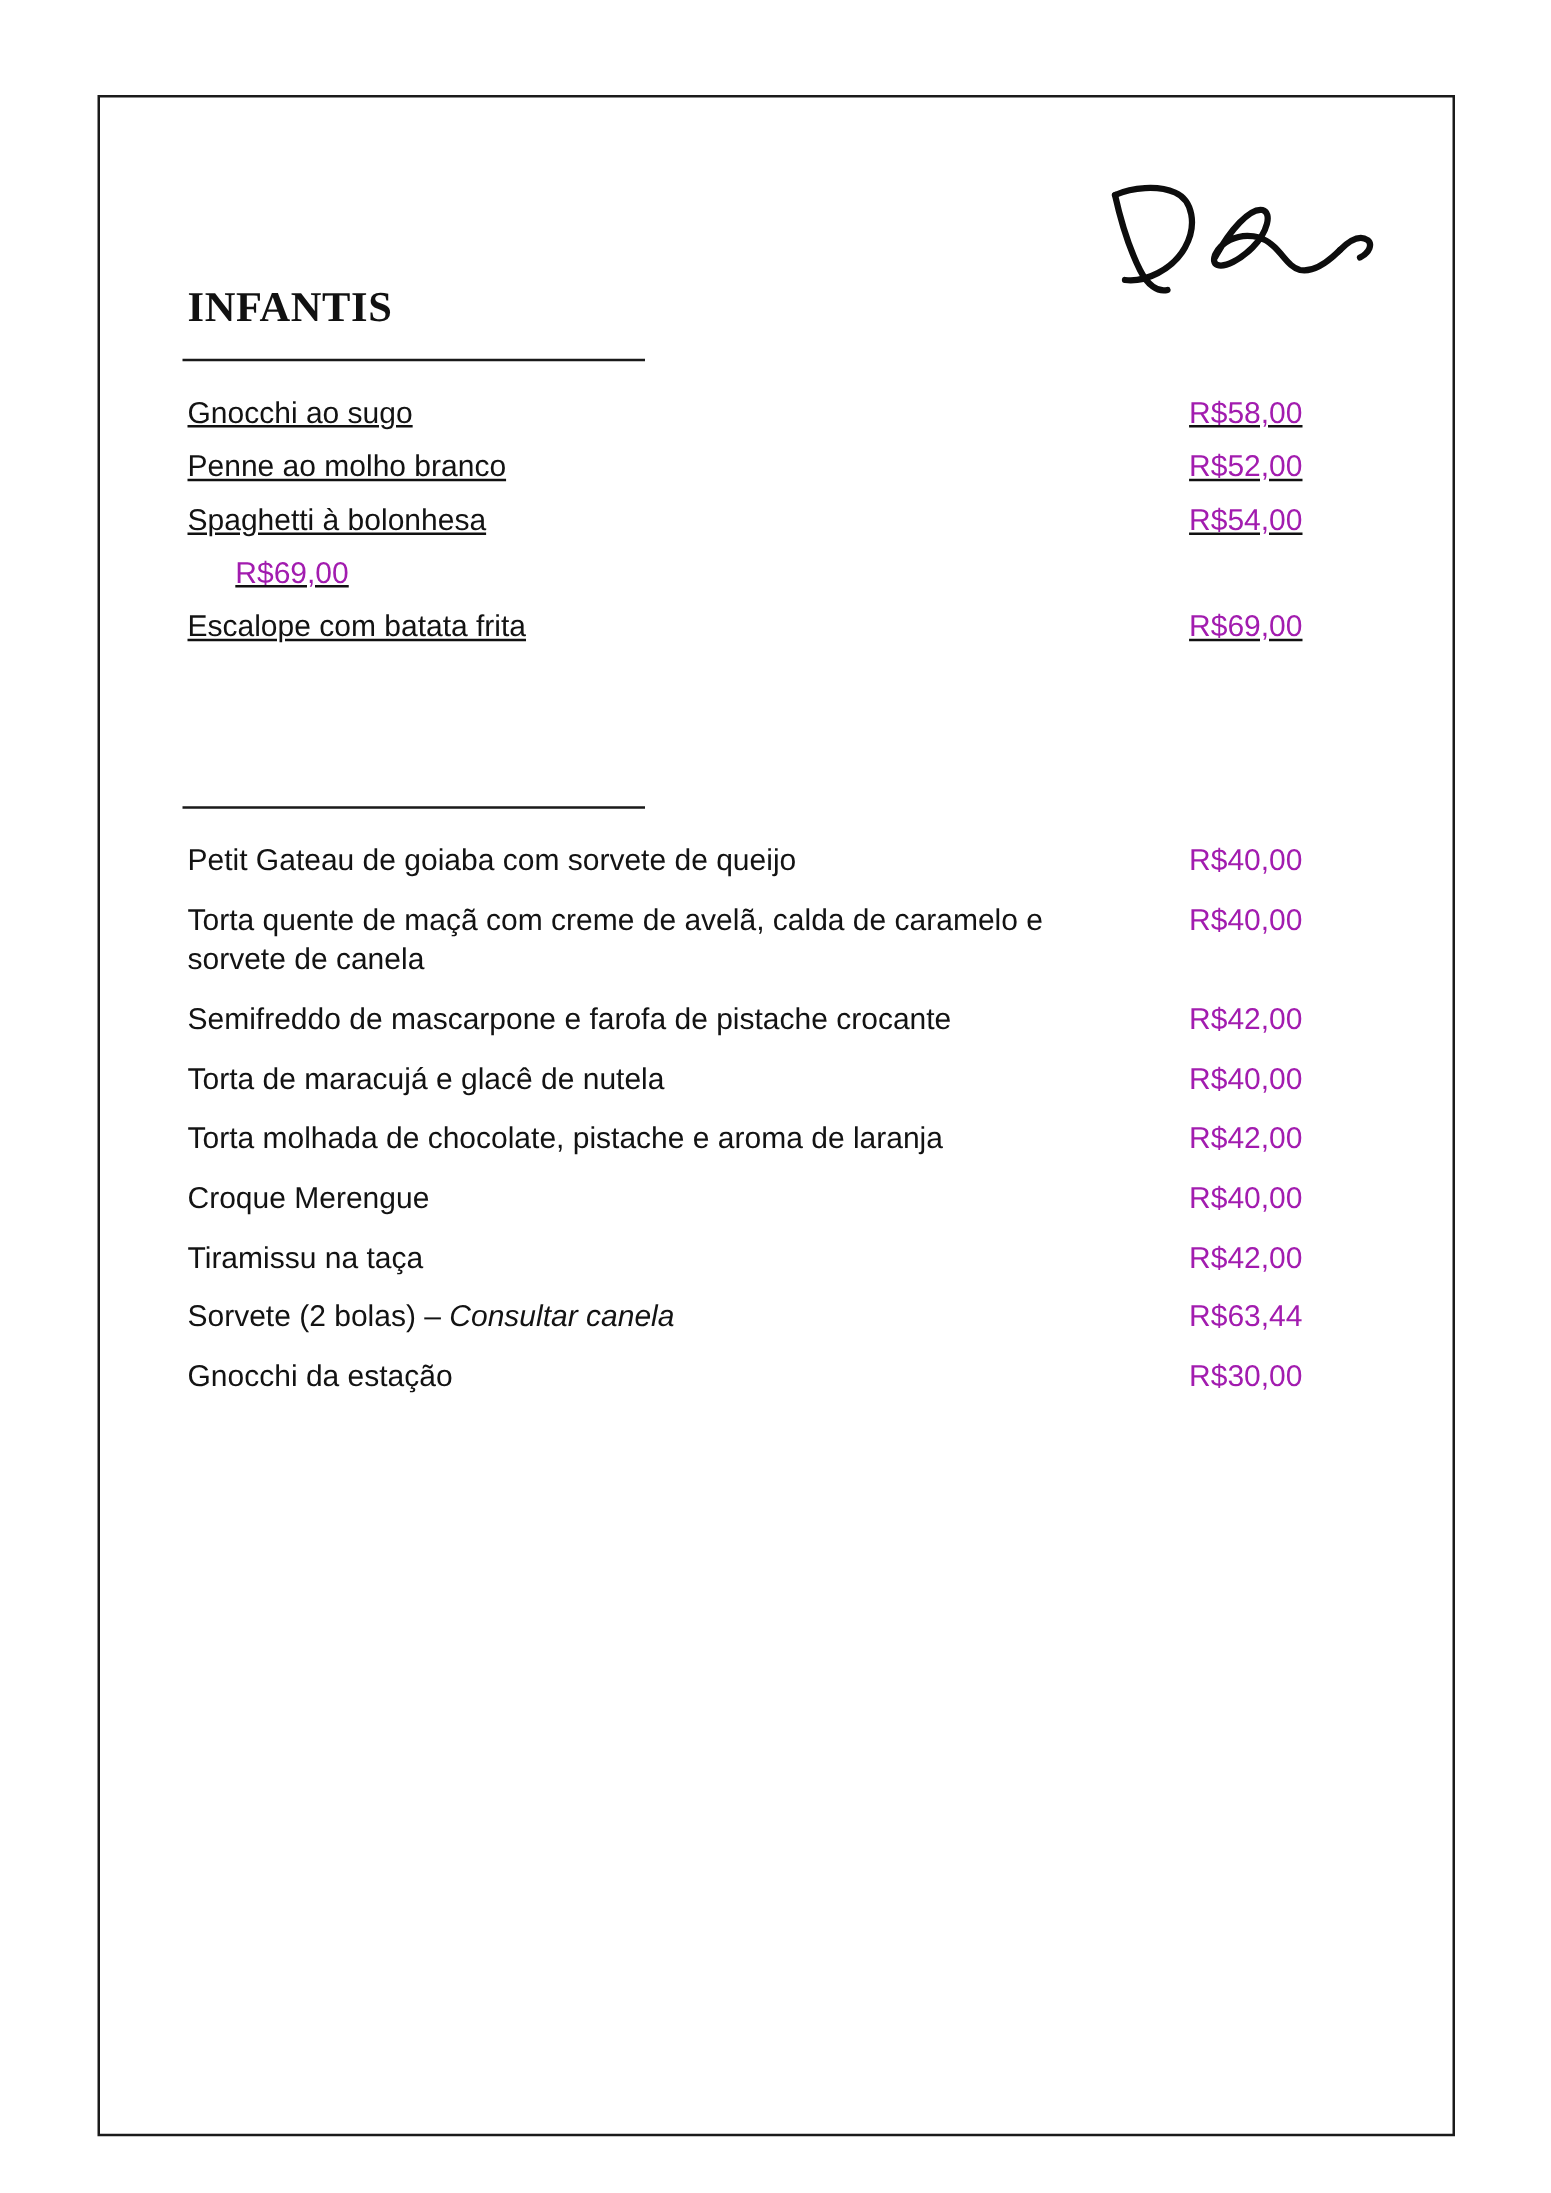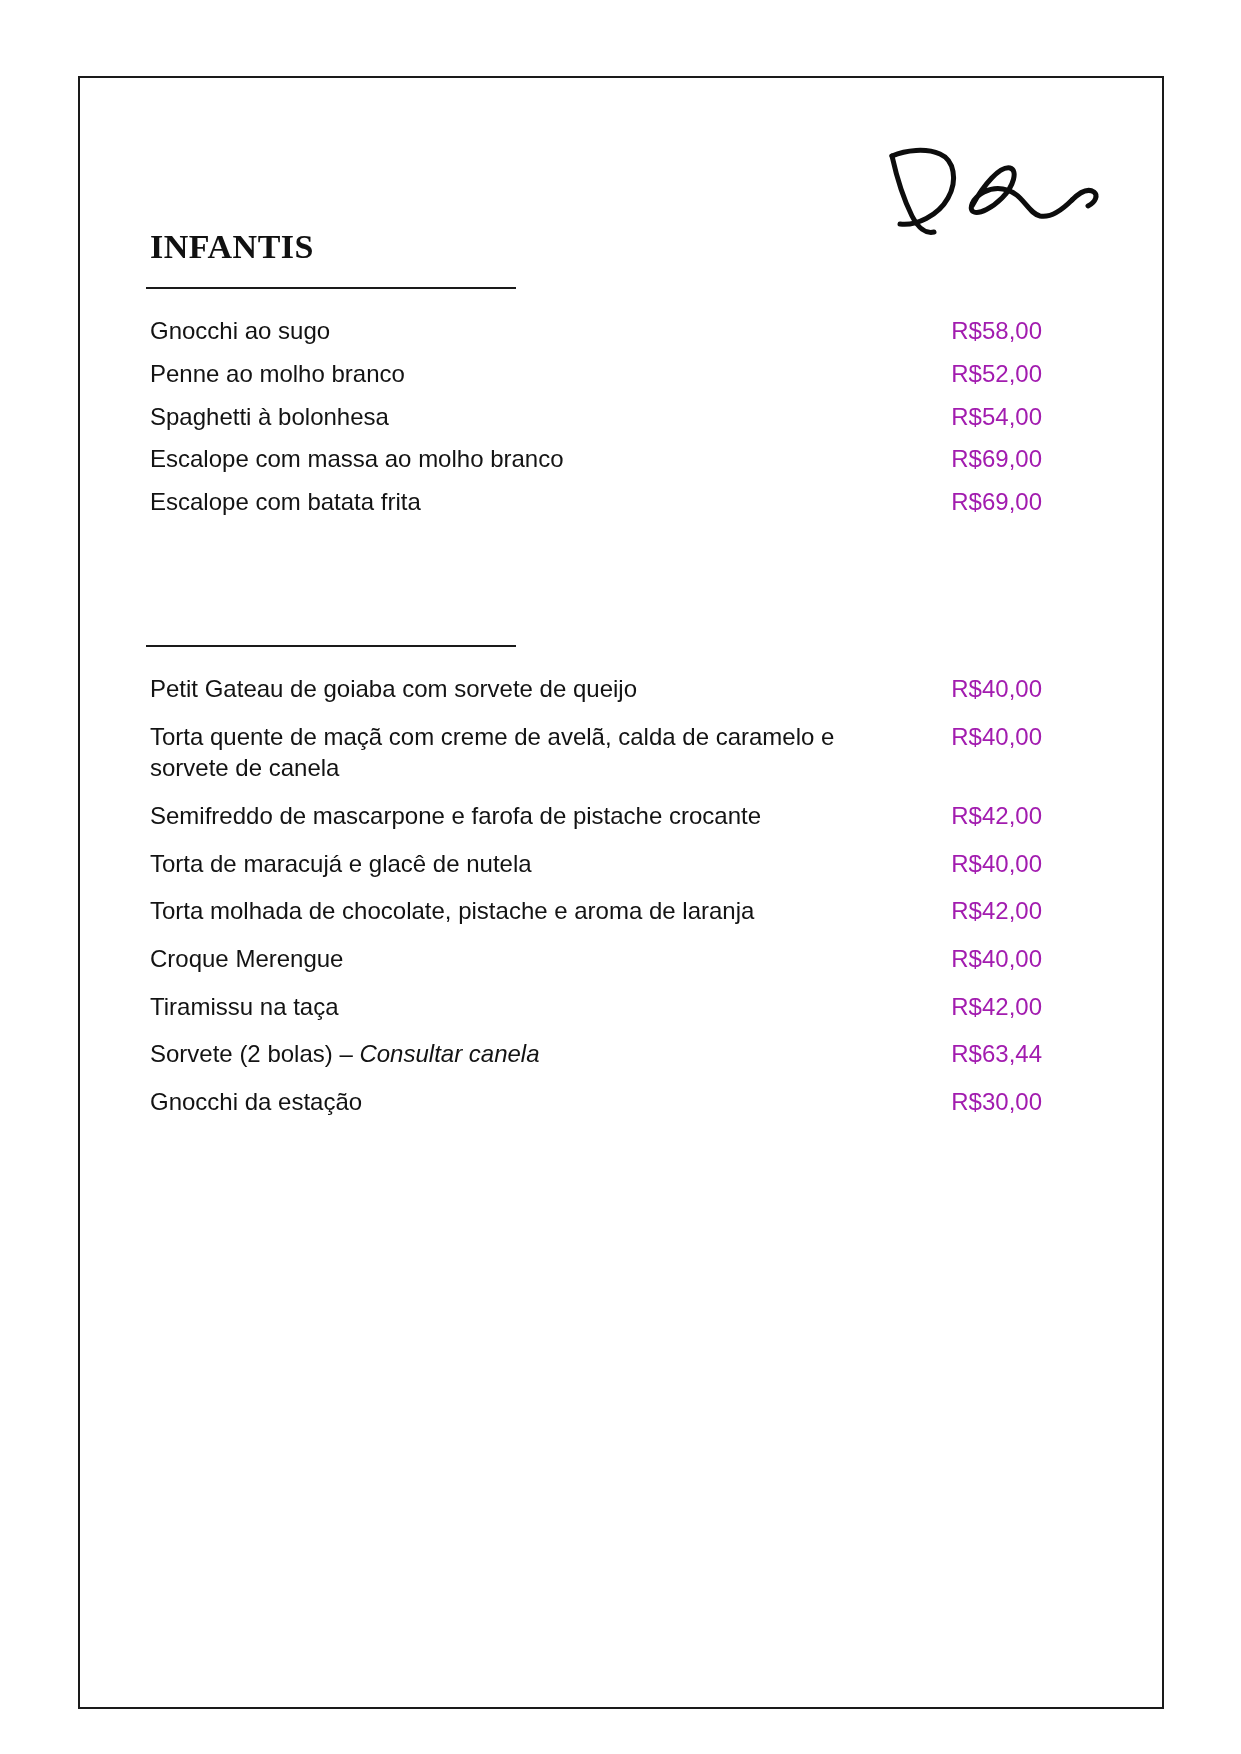--- a/index.html
+++ b/index.html
@@ -88,21 +88,21 @@
   }
   .item-price {
     font-size: 24px;
     line-height: 1.32;
     color: #a21caf;
     white-space: nowrap;
     text-align: right;
     min-width: 135px;
     padding-right: 2px;
   }
-  .items-tight .item { margin-bottom: 11px; }
+  .items-tight .item { margin-bottom: 11px; text-decoration: underline; }
   .items-loose .item { margin-bottom: 16px; }
 </style>
 </head>
 <body>
 
 <div class="page">
 
   <div class="logo">
     <svg width="230" height="110" viewBox="0 0 230 110" xmlns="http://www.w3.org/2000/svg">
       <g fill="none" stroke="#0d0d0d" stroke-linecap="round" stroke-linejoin="round">
@@ -127,21 +127,20 @@
         </div>
         <div class="item">
           <div class="item-name">Penne ao molho branco</div>
           <div class="item-price">R$52,00</div>
         </div>
         <div class="item">
           <div class="item-name">Spaghetti à bolonhesa</div>
           <div class="item-price">R$54,00</div>
         </div>
         <div class="item">
-          <div class="item-name">Escalope com massa ao molho branco</div>
           <div class="item-price">R$69,00</div>
         </div>
         <div class="item">
           <div class="item-name">Escalope com batata frita</div>
           <div class="item-price">R$69,00</div>
         </div>
 
       </div>
     </div>
 

